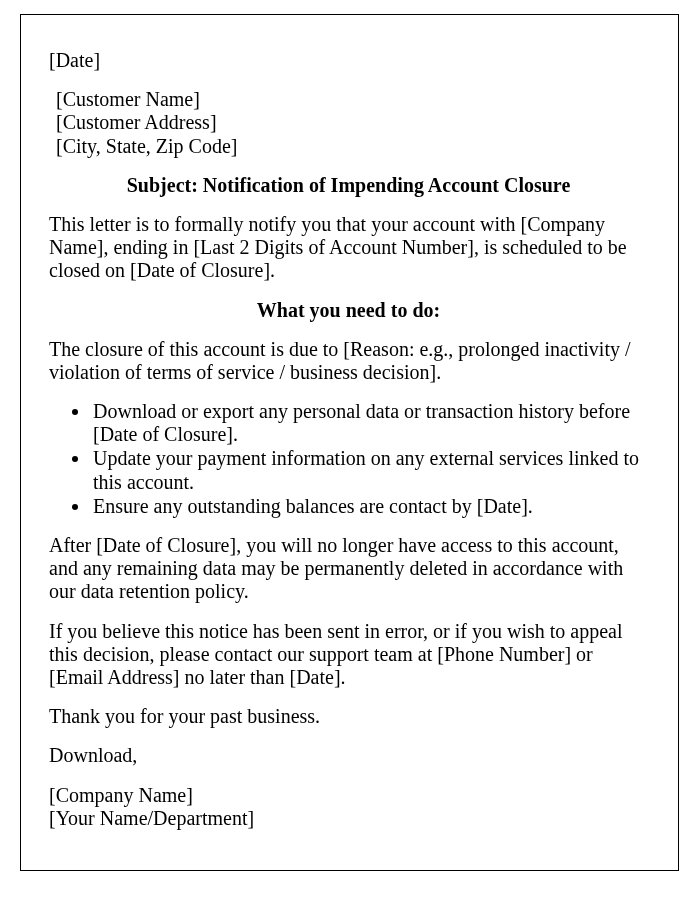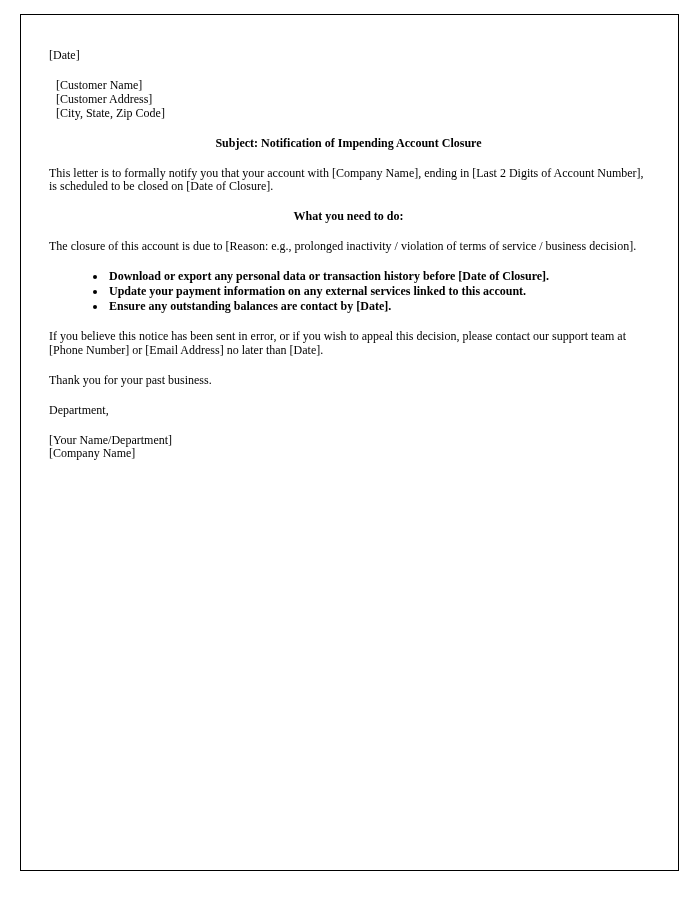--- a/index.html
+++ b/index.html
@@ -19,44 +19,43 @@
     position: absolute;
     left: 20px;
     top: 14px;
     width: 659px;
     height: 857px;
     border: 1px solid #000000;
     background: #ffffff;
   }
   .letter-content {
     padding: 34px 30px 30px 28px;
-    font-size: 12px;
+    font-size: 20px;
     line-height: 1.16;
   }
   .para {
     margin: 0 0 16px 0;
   }
   .tight {
     margin: 0;
   }
   .block-gap {
     margin: 0 0 16px 7px;
   }
   .bold {
     font-weight: bold;
     text-align: center;
   }
   ul.todo-list {
     margin: 0 0 16px 0;
     padding-left: 42px;
   }
   ul.todo-list li {
-    margin: 0 0 1px 16px;
+    margin: 0 0 1px 0;
     padding-left: 2px;
-    font-weight: bold;
   }
 </style>
 </head>
 <body>
 
 <div class="page-border">
   <div class="letter-content">
 
     <p class="para">[Date]</p>
 
@@ -74,26 +73,27 @@
     <p class="para bold">What you need to do:</p>
 
     <p class="para">The closure of this account is due to [Reason: e.g., prolonged inactivity / violation of terms of service / business decision].</p>
 
     <ul class="todo-list">
       <li>Download or export any personal data or transaction history before [Date of Closure].</li>
       <li>Update your payment information on any external services linked to this account.</li>
       <li>Ensure any outstanding balances are contact by [Date].</li>
     </ul>
 
+    <p class="para">After [Date of Closure], you will no longer have access to this account, and any remaining data may be permanently deleted in accordance with our data retention policy.</p>
 
     <p class="para">If you believe this notice has been sent in error, or if you wish to appeal this decision, please contact our support team at [Phone Number] or [Email Address] no later than [Date].</p>
 
     <p class="para">Thank you for your past business.</p>
 
-    <p class="para">Department,</p>
+    <p class="para">Download,</p>
 
     <div>
+      <p class="tight">[Company Name]</p>
       <p class="tight">[Your Name/Department]</p>
-      <p class="tight">[Company Name]</p>
     </div>
 
   </div>
 </div>
 
 </body></html>

